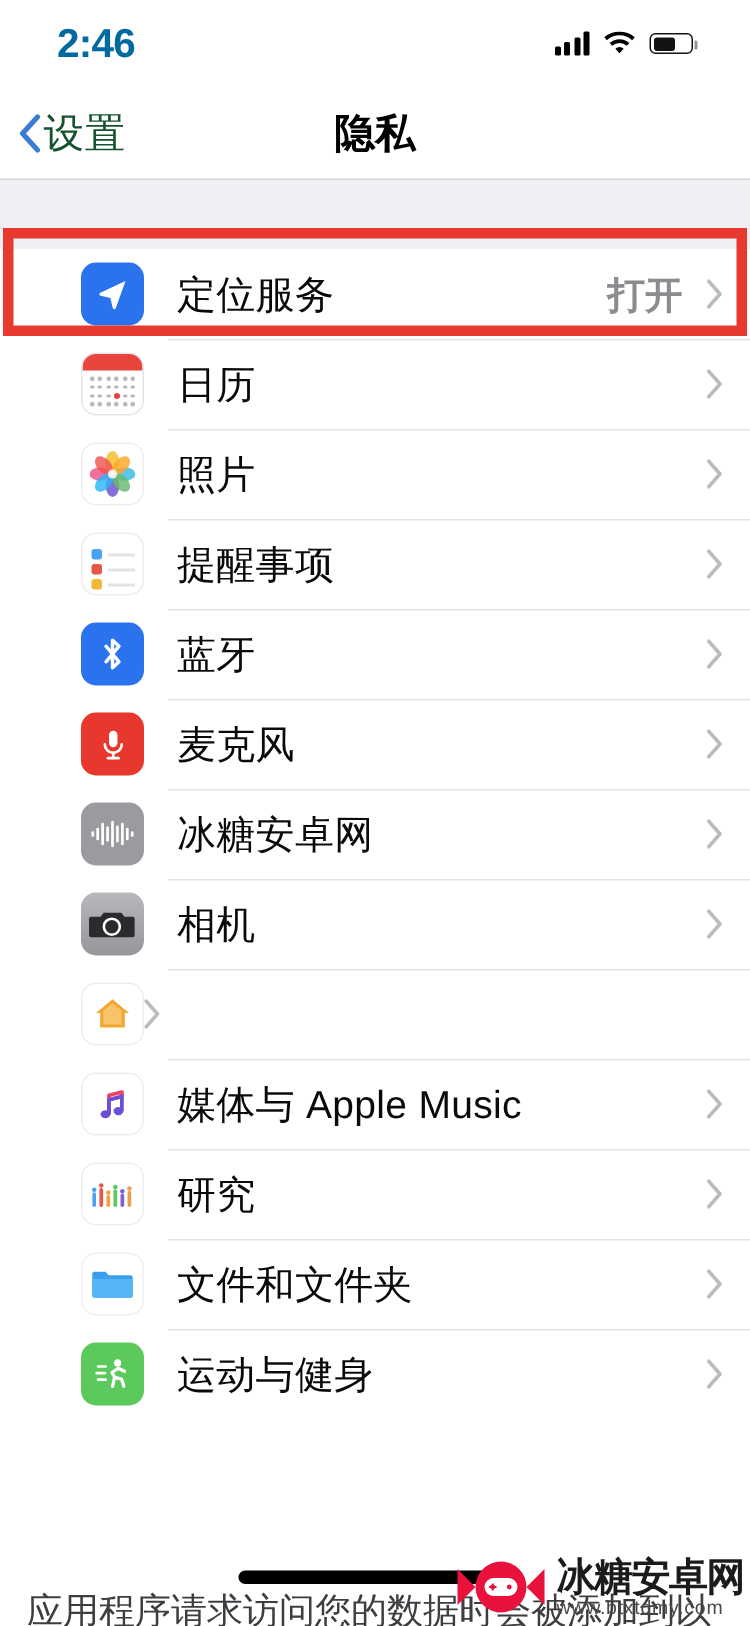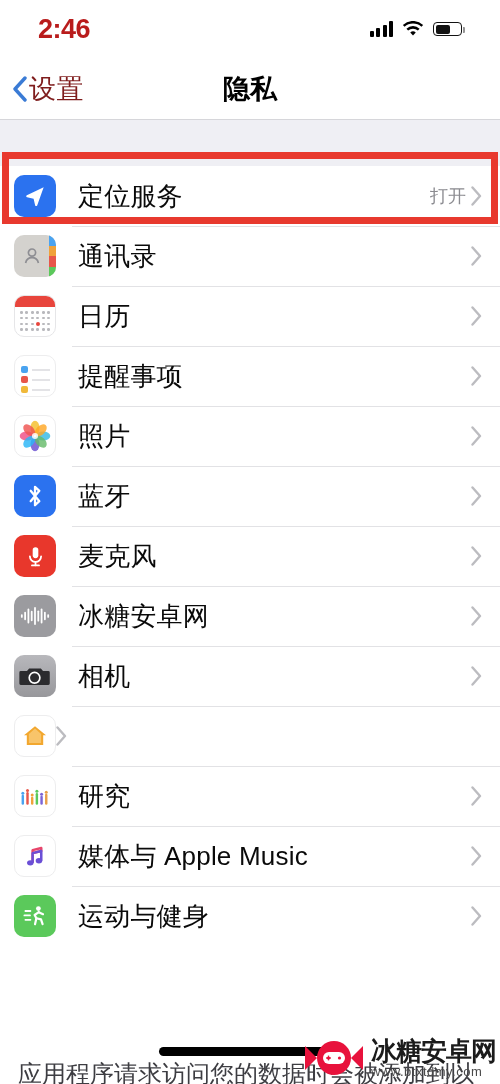--- a/index.html
+++ b/index.html
@@ -10,21 +10,21 @@
     overflow: hidden;
   }
   #phone { position: relative; width: 500px; height: 1084px; background: #ffffff; }
 
   
   .statusbar {
     position: relative; height: 58px; width: 100%;
     display: flex; align-items: center; justify-content: space-between;
     padding: 0 38px 0 38px;
   }
-  .status-time { font-size: 27px; font-weight: bold; color: #b91c1c; letter-spacing: -0.5px; }
+  .status-time { font-size: 27px; font-weight: bold; color: #0369a1; letter-spacing: -0.5px; }
   .status-right { display: flex; align-items: center; gap: 9px; }
   .signal { display: flex; align-items: flex-end; gap: 2.5px; height: 16px; }
   .signal i { display: block; width: 4px; background: #000; border-radius: 1px; }
   .signal i:nth-child(1) { height: 6px; }
   .signal i:nth-child(2) { height: 9px; }
   .signal i:nth-child(3) { height: 12.5px; }
   .signal i:nth-child(4) { height: 16px; }
   .wifi { width: 22px; height: 16px; position: relative; }
   .battery {
     width: 29px; height: 14px; border: 1.6px solid #000; border-radius: 4px;
@@ -41,47 +41,47 @@
     position: relative; height: 62px; width: 100%;
     display: flex; align-items: center;
     background: #ffffff;
     border-bottom: 1px solid #d6d6da;
   }
   .nav-back {
     display: flex; align-items: center; gap: 2px;
     padding-left: 12px; cursor: pointer;
   }
   .chev-back { width: 15px; height: 26px; flex: 0 0 auto; }
-  .nav-back-label { font-size: 27px; color: #7f1d1d; letter-spacing: 0.5px; }
+  .nav-back-label { font-size: 27px; color: #14532d; letter-spacing: 0.5px; }
   .nav-title {
     position: absolute; left: 0; right: 0; text-align: center;
     font-size: 27px; font-weight: bold; color: #000; pointer-events: none;
   }
 
   
   .gap { height: 46px; background: #efeff4; }
-  .list { background: #ffffff; }
+  .list { background: #ffffff; padding-left: 40px; }
   .row {
     position: relative; display: flex; align-items: center;
     height: 60px; padding-left: 14px; background: #fff;
   }
   .row + .row::before {
     content: ""; position: absolute; left: 72px; right: 0; top: 0;
     height: 1px; background: #e2e2e5;
   }
   .row-icon {
     width: 42px; height: 42px; flex: 0 0 42px; border-radius: 10px;
     position: relative; overflow: hidden; display: flex;
     align-items: center; justify-content: center;
   }
   .row-label {
     margin-left: 22px; font-size: 26px; color: #0a0a0a;
     letter-spacing: 0.2px; flex: 1 1 auto; white-space: nowrap;
   }
-  .row-value { font-size: 18px; color: #8b8b90; margin-right: 5px; }
+  .row-value { font-size: 25px; color: #8b8b90; margin-right: 16px; font-weight: bold; }
   .chev { width: 11px; height: 20px; margin-right: 18px; flex: 0 0 auto; }
 
   
   .ic-location { background: #2b72ef; }
   .ic-contacts { background: #d4d2ce; }
   .ic-calendar { background: #ffffff; border: 1px solid #e6e6e8; }
   .ic-reminders { background: #ffffff; border: 1px solid #ededee; }
   .ic-photos   { background: #ffffff; border: 1px solid #ededee; }
   .ic-bluetooth{ background: #2b72ef; }
   .ic-mic      { background: #e8372c; }
@@ -186,41 +186,20 @@
       </div>
       <div class="row-label">定位服务</div>
       <div class="row-value">打开</div>
       <span class="chev">
         <svg viewBox="0 0 11 20" width="11" height="20">
             <polyline points="1.5,1.5 9,10 1.5,18.5" fill="none" stroke="#bcbcc0" stroke-width="2.4" stroke-linecap="round" stroke-linejoin="round"></polyline>
           </svg>
       </span>
     </div>
 
-    <div class="row">
-      <div class="row-icon ic-contacts">
-        <svg viewBox="0 0 24 24" width="24" height="24" style="margin-right:5px">
-          <circle cx="11" cy="8.6" r="3.6" fill="none" stroke="#8e8e93" stroke-width="1.7"></circle>
-          <path d="M4.6 19c.8-3.6 3.4-5.3 6.4-5.3s5.6 1.7 6.4 5.3" fill="none" stroke="#8e8e93" stroke-width="1.7"></path>
-          <circle cx="11" cy="13.5" r="7.9" fill="none" stroke="#8e8e93" stroke-width="0"></circle>
-        </svg>
-        <span class="ct-tabs">
-          <span style="background:#4aa3f0"></span>
-          <span style="background:#f0a23a"></span>
-          <span style="background:#e8564a"></span>
-          <span style="background:#5bc95b"></span>
-        </span>
-      </div>
-      <div class="row-label">通讯录</div>
-      <span class="chev">
-        <svg viewBox="0 0 11 20" width="11" height="20">
-            <polyline points="1.5,1.5 9,10 1.5,18.5" fill="none" stroke="#bcbcc0" stroke-width="2.4" stroke-linecap="round" stroke-linejoin="round"></polyline>
-          </svg>
-      </span>
-    </div>
 
     <div class="row">
       <div class="row-icon ic-calendar">
         <span class="cal-top"></span>
         <span class="cal-dots">
           <i></i>
             <i></i>
             <i></i>
             <i></i>
             <i></i>
@@ -239,20 +218,44 @@
             <i></i>
           <i></i>
             <i></i>
             <i></i>
             <i></i>
             <i></i>
             <i></i>
         </span>
       </div>
       <div class="row-label">日历</div>
+      <span class="chev">
+        <svg viewBox="0 0 11 20" width="11" height="20">
+            <polyline points="1.5,1.5 9,10 1.5,18.5" fill="none" stroke="#bcbcc0" stroke-width="2.4" stroke-linecap="round" stroke-linejoin="round"></polyline>
+          </svg>
+      </span>
+    </div>
+
+    <div class="row">
+      <div class="row-icon ic-photos">
+        <svg viewBox="0 0 40 40" width="36" height="36">
+          <g>
+            <ellipse cx="20" cy="11" rx="5" ry="8" fill="#f5c542" opacity=".92"></ellipse>
+            <ellipse cx="20" cy="29" rx="5" ry="8" fill="#7b63d6" opacity=".92"></ellipse>
+            <ellipse cx="11" cy="20" rx="8" ry="5" fill="#f06292" opacity=".92"></ellipse>
+            <ellipse cx="29" cy="20" rx="8" ry="5" fill="#4cc1e8" opacity=".92"></ellipse>
+            <ellipse cx="13.6" cy="13.6" rx="5" ry="8" fill="#ef5350" opacity=".82" transform="rotate(-45 13.6 13.6)"></ellipse>
+            <ellipse cx="26.4" cy="26.4" rx="5" ry="8" fill="#66bb6a" opacity=".82" transform="rotate(-45 26.4 26.4)"></ellipse>
+            <ellipse cx="26.4" cy="13.6" rx="5" ry="8" fill="#ffa726" opacity=".82" transform="rotate(45 26.4 13.6)"></ellipse>
+            <ellipse cx="13.6" cy="26.4" rx="5" ry="8" fill="#29b6f6" opacity=".82" transform="rotate(45 13.6 26.4)"></ellipse>
+            <circle cx="20" cy="20" r="3.4" fill="#fff" opacity=".85"></circle>
+          </g>
+        </svg>
+      </div>
+      <div class="row-label">照片</div>
       <span class="chev">
         <svg viewBox="0 0 11 20" width="11" height="20">
             <polyline points="1.5,1.5 9,10 1.5,18.5" fill="none" stroke="#bcbcc0" stroke-width="2.4" stroke-linecap="round" stroke-linejoin="round"></polyline>
           </svg>
       </span>
     </div>
 
     <div class="row">
       <div class="row-icon ic-reminders">
         <span class="rm-line" style="top:10px">
@@ -270,44 +273,20 @@
       </div>
       <div class="row-label">提醒事项</div>
       <span class="chev">
         <svg viewBox="0 0 11 20" width="11" height="20">
             <polyline points="1.5,1.5 9,10 1.5,18.5" fill="none" stroke="#bcbcc0" stroke-width="2.4" stroke-linecap="round" stroke-linejoin="round"></polyline>
           </svg>
       </span>
     </div>
 
     <div class="row">
-      <div class="row-icon ic-photos">
-        <svg viewBox="0 0 40 40" width="36" height="36">
-          <g>
-            <ellipse cx="20" cy="11" rx="5" ry="8" fill="#f5c542" opacity=".92"></ellipse>
-            <ellipse cx="20" cy="29" rx="5" ry="8" fill="#7b63d6" opacity=".92"></ellipse>
-            <ellipse cx="11" cy="20" rx="8" ry="5" fill="#f06292" opacity=".92"></ellipse>
-            <ellipse cx="29" cy="20" rx="8" ry="5" fill="#4cc1e8" opacity=".92"></ellipse>
-            <ellipse cx="13.6" cy="13.6" rx="5" ry="8" fill="#ef5350" opacity=".82" transform="rotate(-45 13.6 13.6)"></ellipse>
-            <ellipse cx="26.4" cy="26.4" rx="5" ry="8" fill="#66bb6a" opacity=".82" transform="rotate(-45 26.4 26.4)"></ellipse>
-            <ellipse cx="26.4" cy="13.6" rx="5" ry="8" fill="#ffa726" opacity=".82" transform="rotate(45 26.4 13.6)"></ellipse>
-            <ellipse cx="13.6" cy="26.4" rx="5" ry="8" fill="#29b6f6" opacity=".82" transform="rotate(45 13.6 26.4)"></ellipse>
-            <circle cx="20" cy="20" r="3.4" fill="#fff" opacity=".85"></circle>
-          </g>
-        </svg>
-      </div>
-      <div class="row-label">照片</div>
-      <span class="chev">
-        <svg viewBox="0 0 11 20" width="11" height="20">
-            <polyline points="1.5,1.5 9,10 1.5,18.5" fill="none" stroke="#bcbcc0" stroke-width="2.4" stroke-linecap="round" stroke-linejoin="round"></polyline>
-          </svg>
-      </span>
-    </div>
-
-    <div class="row">
       <div class="row-icon ic-bluetooth">
         <svg viewBox="0 0 24 24" width="26" height="26">
           <path d="M8 7.2 16 16.8 12 20.5V3.5l4 3.7L8 16.8" fill="none" stroke="#fff" stroke-width="2.1" stroke-linecap="round" stroke-linejoin="round"></path>
         </svg>
       </div>
       <div class="row-label">蓝牙</div>
       <span class="chev">
         <svg viewBox="0 0 11 20" width="11" height="20">
             <polyline points="1.5,1.5 9,10 1.5,18.5" fill="none" stroke="#bcbcc0" stroke-width="2.4" stroke-linecap="round" stroke-linejoin="round"></polyline>
           </svg>
@@ -371,20 +350,37 @@
     </div>
 
 
     <div class="row">
       <div class="row-icon ic-homekit">
         <svg viewBox="0 0 26 26" width="26" height="26">
           <path d="M13 3.2 24 12.3h-2.8V22H4.8v-9.7H2z" fill="#f2a72e"></path>
           <path d="M13 5.6 6.9 10.9V20h12.2v-9.1z" fill="#f8c46a"></path>
         </svg>
       </div>
+      <span class="chev">
+        <svg viewBox="0 0 11 20" width="11" height="20">
+            <polyline points="1.5,1.5 9,10 1.5,18.5" fill="none" stroke="#bcbcc0" stroke-width="2.4" stroke-linecap="round" stroke-linejoin="round"></polyline>
+          </svg>
+      </span>
+    </div>
+
+    <div class="row">
+      <div class="row-icon ic-music">
+        <svg viewBox="0 0 26 26" width="25" height="25">
+          <path d="M10 19.6V6.4l9-2.2v3.1l-9 2.2" fill="none" stroke="#e8456a" stroke-width="2.6" stroke-linejoin="round"></path>
+          <ellipse cx="7.6" cy="19.6" rx="3.4" ry="2.8" fill="#6b4fd6"></ellipse>
+          <ellipse cx="16.6" cy="17.4" rx="3.4" ry="2.8" fill="#6b4fd6"></ellipse>
+          <path d="M10 19.6V9.5l9-2.2v10.1" fill="none" stroke="#6b4fd6" stroke-width="2.6" stroke-linejoin="round"></path>
+        </svg>
+      </div>
+      <div class="row-label">媒体与 Apple Music</div>
       <span class="chev">
         <svg viewBox="0 0 11 20" width="11" height="20">
             <polyline points="1.5,1.5 9,10 1.5,18.5" fill="none" stroke="#bcbcc0" stroke-width="2.4" stroke-linecap="round" stroke-linejoin="round"></polyline>
           </svg>
       </span>
     </div>
 
     <div class="row">
       <div class="row-icon ic-research">
         <svg viewBox="0 0 32 24" width="30" height="24">
@@ -406,36 +402,33 @@
       </div>
       <div class="row-label">研究</div>
       <span class="chev">
         <svg viewBox="0 0 11 20" width="11" height="20">
             <polyline points="1.5,1.5 9,10 1.5,18.5" fill="none" stroke="#bcbcc0" stroke-width="2.4" stroke-linecap="round" stroke-linejoin="round"></polyline>
           </svg>
       </span>
     </div>
 
     <div class="row">
-      <div class="row-icon ic-music">
-        <svg viewBox="0 0 26 26" width="25" height="25">
-          <path d="M10 19.6V6.4l9-2.2v3.1l-9 2.2" fill="none" stroke="#e8456a" stroke-width="2.6" stroke-linejoin="round"></path>
-          <ellipse cx="7.6" cy="19.6" rx="3.4" ry="2.8" fill="#6b4fd6"></ellipse>
-          <ellipse cx="16.6" cy="17.4" rx="3.4" ry="2.8" fill="#6b4fd6"></ellipse>
-          <path d="M10 19.6V9.5l9-2.2v10.1" fill="none" stroke="#6b4fd6" stroke-width="2.6" stroke-linejoin="round"></path>
-        </svg>
-      </div>
-      <div class="row-label">媒体与 Apple Music</div>
-      <span class="chev">
-        <svg viewBox="0 0 11 20" width="11" height="20">
-            <polyline points="1.5,1.5 9,10 1.5,18.5" fill="none" stroke="#bcbcc0" stroke-width="2.4" stroke-linecap="round" stroke-linejoin="round"></polyline>
-          </svg>
-      </span>
-    </div>
-
+      <div class="row-icon ic-files">
+        <svg viewBox="0 0 30 24" width="30" height="24">
+          <path d="M1.5 5.4A1.6 1.6 0 0 1 3.1 3.8h7.2l2.2 2.4h14.4a1.6 1.6 0 0 1 1.6 1.6v11.8a1.6 1.6 0 0 1-1.6 1.6H3.1a1.6 1.6 0 0 1-1.6-1.6z" fill="#3aa0ee"></path>
+          <path d="M1.5 8.6h27v10.9a1.6 1.6 0 0 1-1.6 1.6H3.1a1.6 1.6 0 0 1-1.6-1.6z" fill="#55b6f5"></path>
+        </svg>
+      </div>
+      <div class="row-label">文件和文件夹</div>
+      <span class="chev">
+        <svg viewBox="0 0 11 20" width="11" height="20">
+            <polyline points="1.5,1.5 9,10 1.5,18.5" fill="none" stroke="#bcbcc0" stroke-width="2.4" stroke-linecap="round" stroke-linejoin="round"></polyline>
+          </svg>
+      </span>
+    </div>
 
     <div class="row">
       <div class="row-icon ic-fitness">
         <svg viewBox="0 0 26 26" width="26" height="26">
           <circle cx="16.4" cy="5.6" r="2.4" fill="#fff"></circle>
           <path d="M16.8 9.2 12.6 12l1.8 3.2-1.4 6" fill="none" stroke="#fff" stroke-width="2.2" stroke-linecap="round" stroke-linejoin="round"></path>
           <path d="M14.4 15.2 19 16.4l1.6 4.8" fill="none" stroke="#fff" stroke-width="2.2" stroke-linecap="round" stroke-linejoin="round"></path>
           <path d="M16.8 9.2 21 11.2" fill="none" stroke="#fff" stroke-width="2.2" stroke-linecap="round"></path>
           <g stroke="#fff" stroke-width="1.8" stroke-linecap="round">
             <line x1="3.4" y1="8" x2="8.4" y2="8"></line>

